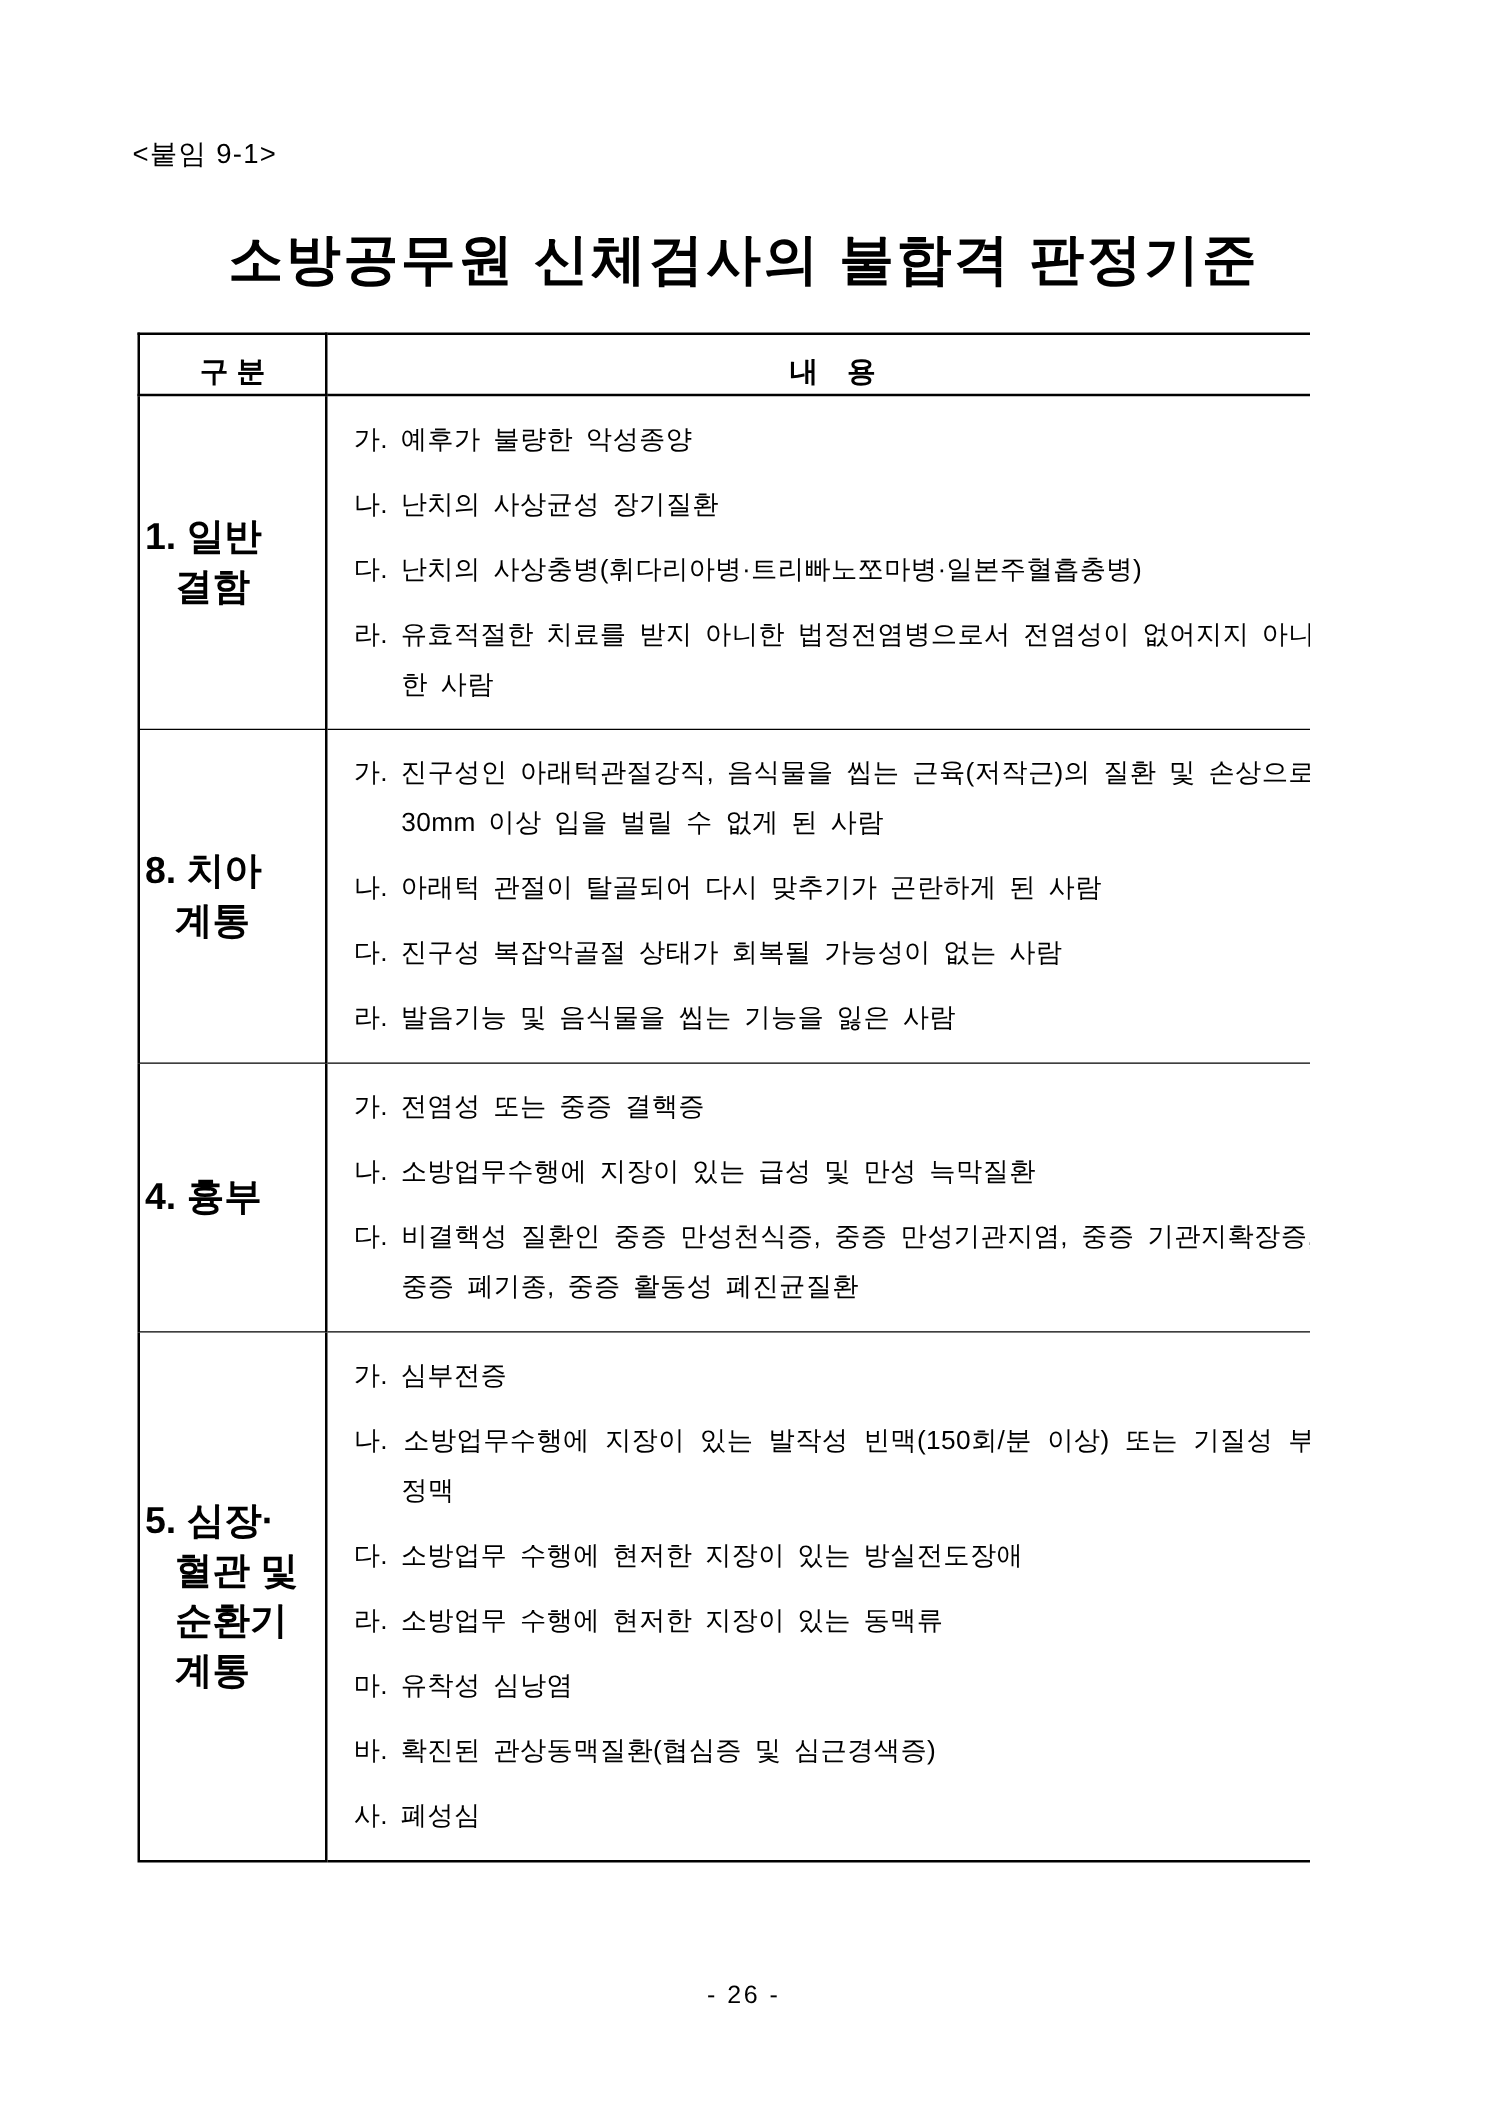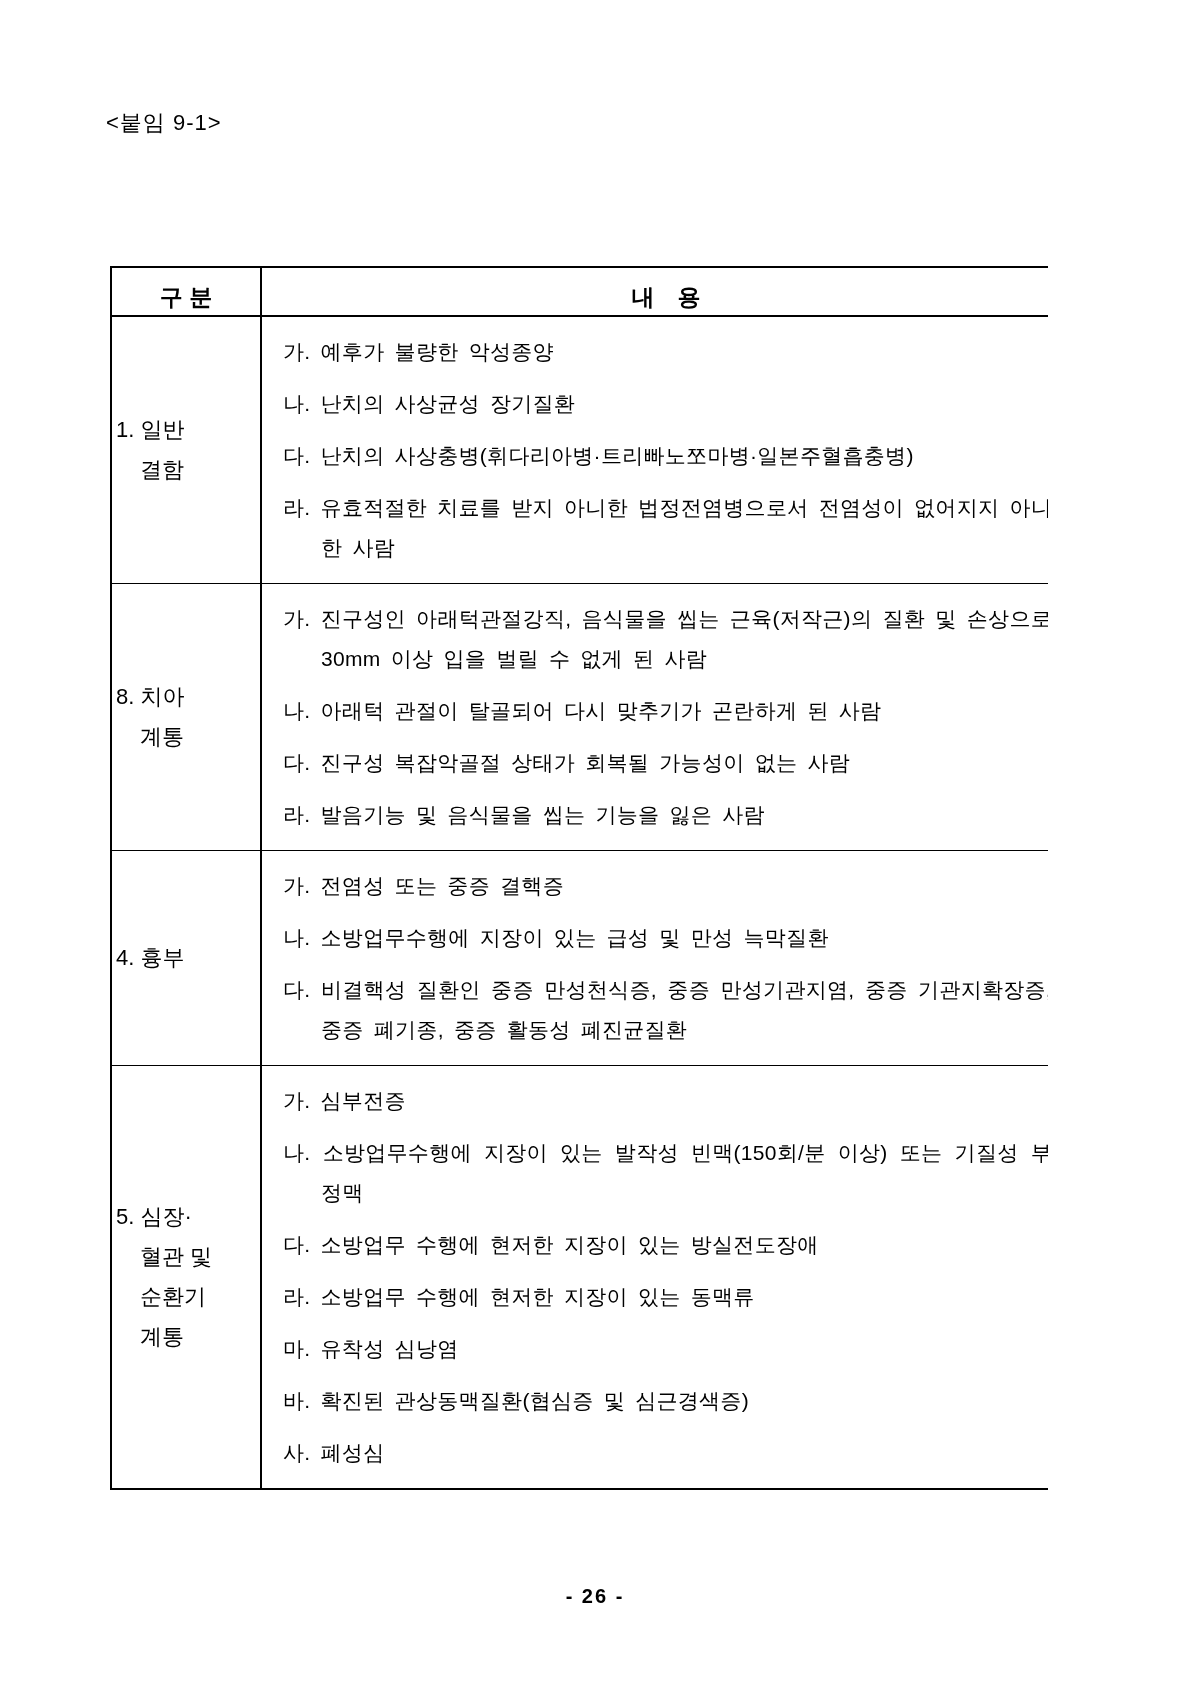--- a/index.html
+++ b/index.html
@@ -59,22 +59,22 @@
     height: 30px;
     padding: 14px 0 2px 0;
     text-align: center;
     vertical-align: middle;
     border-bottom-width: 2px;
   }
   th.h-cat { width: 148px; }
   td.cat {
     width: 148px;
     vertical-align: middle;
-    font-weight: normal;
-    font-size: 22px;
+    font-weight: bold;
+    font-size: 30px;
     padding: 4px 2px 4px 4px;
     line-height: 40px;
   }
   .cat-line { white-space: nowrap; }
   .cat-line.cont { padding-left: 24px; }
   td.content {
     vertical-align: middle;
     padding: 3px 6px 3px 9px;
   }
   p.item {
@@ -88,30 +88,30 @@
     letter-spacing: 0.3px;
   }
   .footer {
     position: absolute;
     left: 0;
     top: 1585px;
     width: 1190px;
     text-align: center;
     font-size: 20px;
     letter-spacing: 2px;
-    font-weight: bold;
   }
 </style>
 </head>
 <body>
 
 <div class="page">
 
   <div class="attachment">&lt;붙임 9-1&gt;</div>
 
+  <h1 class="doc-title">소방공무원 신체검사의 불합격 판정기준</h1>
 
   <table class="criteria">
     <thead>
       <tr>
         <th class="h-cat">구 분</th>
         <th class="h-content">내　용</th>
       </tr>
     </thead>
     <tbody id="table-body">
         <tr>

